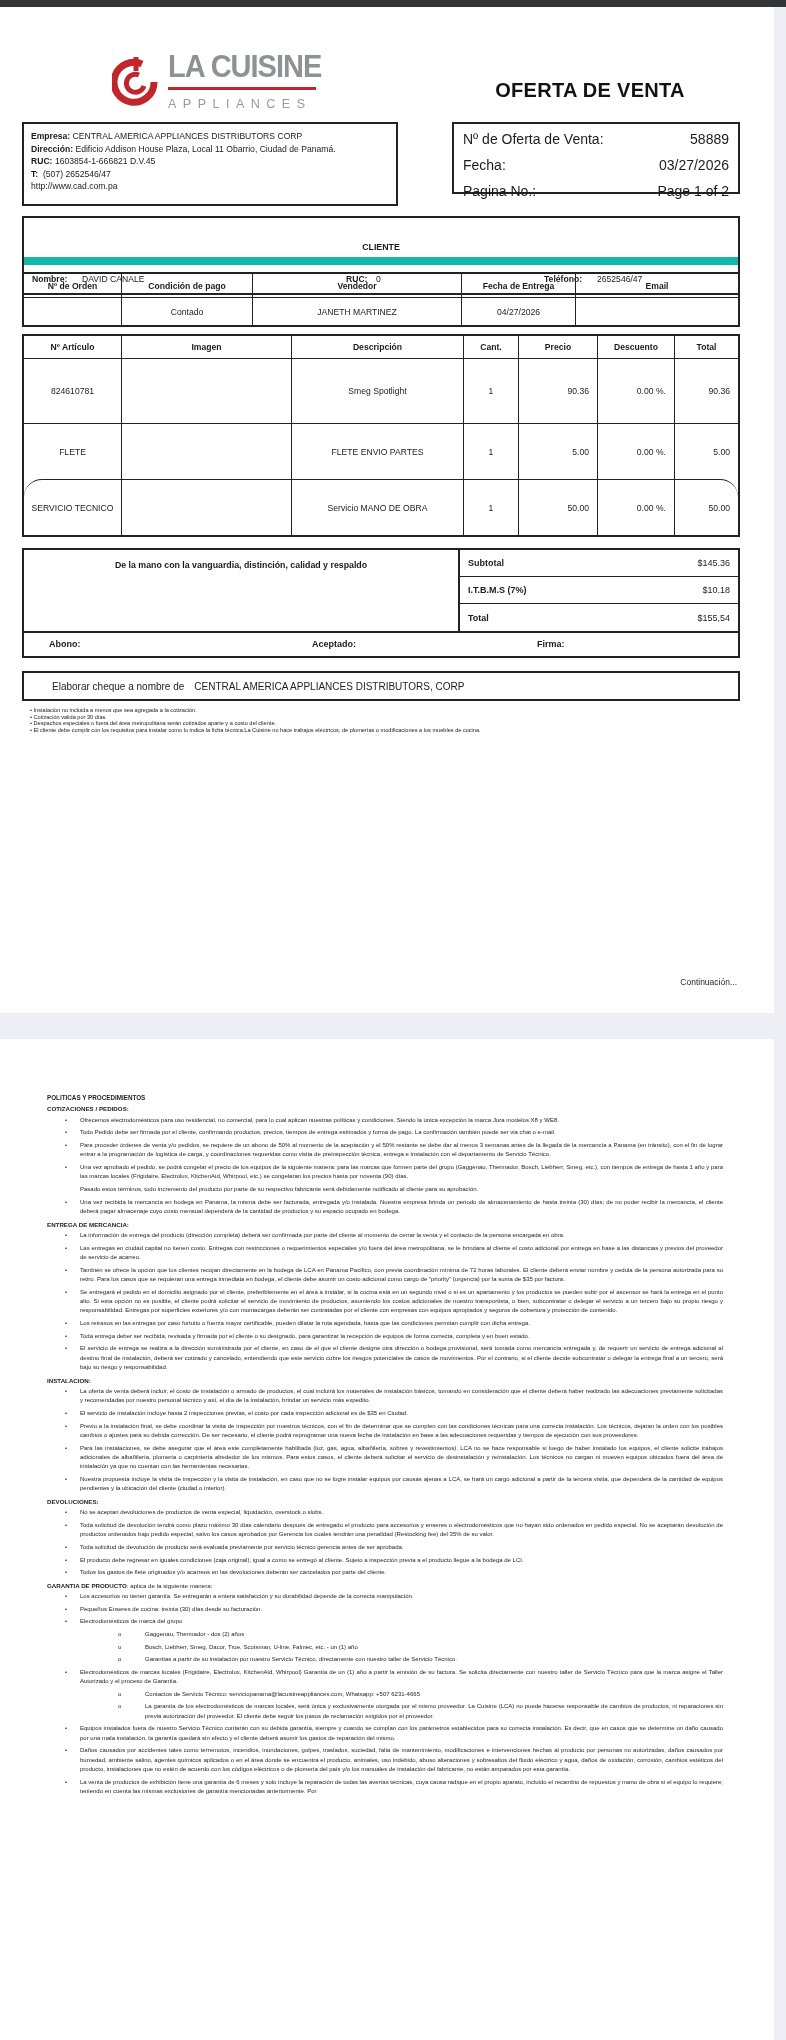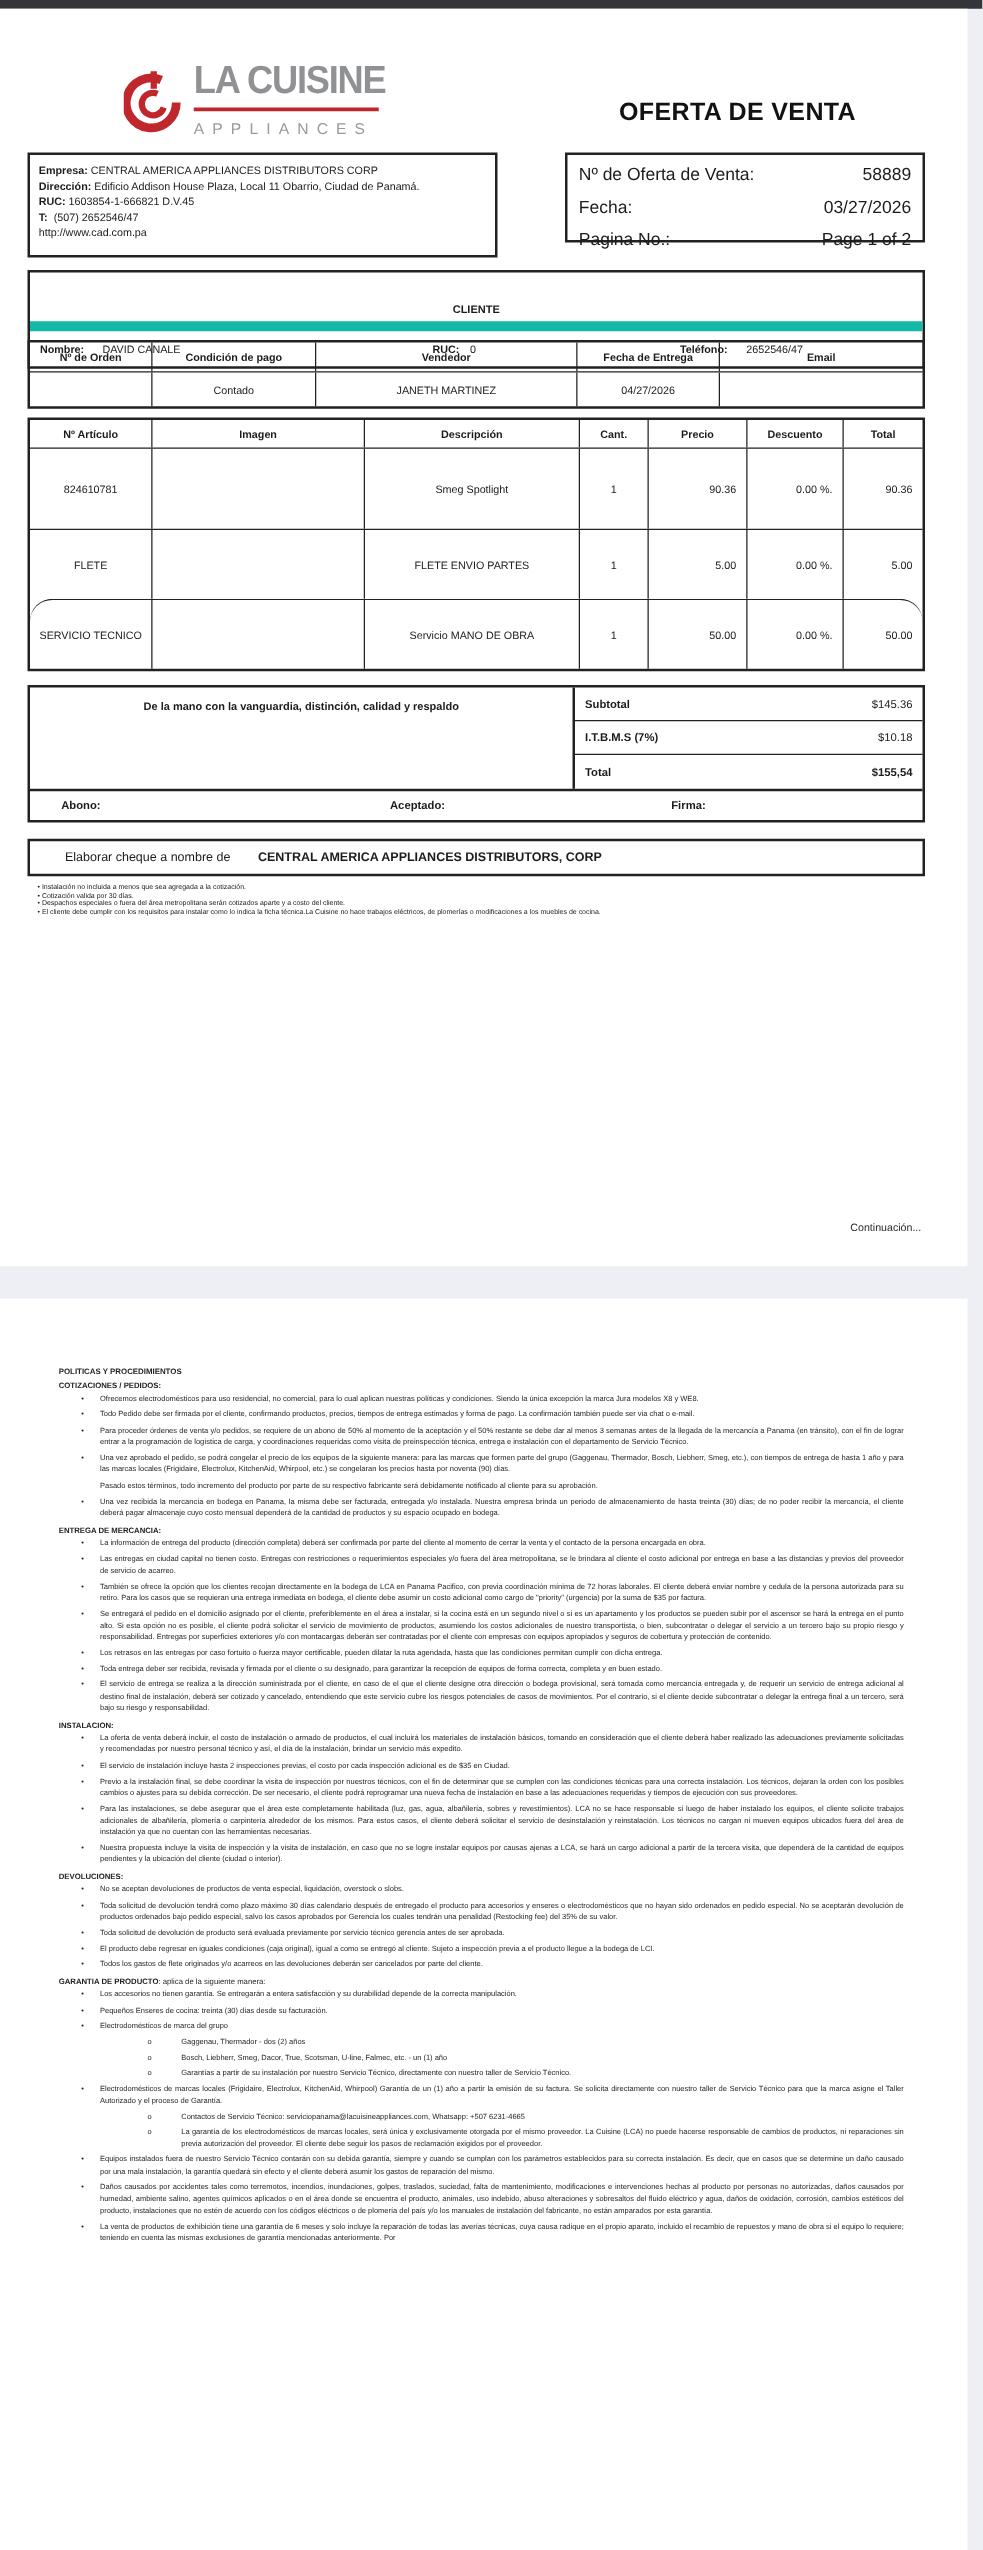--- a/index.html
+++ b/index.html
@@ -9,21 +9,21 @@
     font-family:"Liberation Sans","DejaVu Sans",sans-serif;
     color:#1c1c1c;overflow:hidden;
     -webkit-font-smoothing:antialiased;
   }
   .topbar{position:absolute;left:0;top:0;width:786px;height:7px;background:#343539;}
   .page{position:absolute;left:0;width:774px;background:#ffffff;}
   .page1{top:7px;height:1006px;}
   .page2{top:1039px;height:1001px;}
 
   
-  .logo-wrap{position:absolute;left:99px;top:42px;display:flex;align-items:flex-start;}
+  .logo-wrap{position:absolute;left:112px;top:42px;display:flex;align-items:center;}
   .logo-icon{width:48px;height:56px;margin-top:6px;}
   .logo-text{margin-left:8px;display:flex;flex-direction:column;width:150px;}
   .brand{font-size:29px;font-weight:700;color:#8f9194;letter-spacing:-1px;transform:scaleY(1.08);white-space:nowrap;}
   .underbar{height:3px;background:#c0272d;margin-top:4px;width:148px;}
   .sub{margin-top:7px;font-size:12.5px;color:#97999d;letter-spacing:6.5px;white-space:nowrap;}
 
   .doc-title{position:absolute;left:440px;top:72px;width:300px;text-align:center;
     font-size:20px;font-weight:700;color:#121212;letter-spacing:.3px;}
 
   
@@ -62,28 +62,28 @@
   
   .totals-box{position:absolute;left:22px;top:541px;width:718px;border:2px solid #222;box-sizing:border-box;}
   .totals-top{display:flex;}
   .slogan-cell{width:436px;border-right:2px solid #222;box-sizing:border-box;
     padding:10px 16px 0;text-align:center;font-weight:700;font-size:8.8px;}
   .trows{flex:1;display:flex;flex-direction:column;}
   .trow{height:27px;display:flex;justify-content:space-between;align-items:center;
     padding:0 8px;border-bottom:1.5px solid #222;font-size:9px;box-sizing:border-box;}
   .trow:last-child{border-bottom:none;}
   .trow .tl{font-weight:700;}
-  .trow.bold .tv{font-weight:700;}
+  .trow.bold .tv{font-weight:400;}
   .sig-row{position:relative;height:23px;border-top:2px solid #222;font-size:9px;font-weight:700;}
   .sig-row span{position:absolute;top:6px;}
 
   
   .cheque-box{position:absolute;left:22px;top:664px;width:718px;height:30px;border:2px solid #222;
     box-sizing:border-box;display:flex;align-items:center;padding-left:28px;font-size:10px;}
-  .cheque-box .payee{font-weight:700;margin-left:22px;}
+  .cheque-box .payee{font-weight:400;margin-left:10px;}
   .notes{position:absolute;left:30px;top:700px;width:706px;font-size:5.6px;line-height:6.6px;color:#222;}
   .note-line{white-space:nowrap;}
   .continuation{position:absolute;right:37px;top:970px;font-size:8.5px;color:#2a2a2a;}
 
   
   .policies{position:absolute;left:47px;top:54px;width:676px;font-size:6px;line-height:9.4px;color:#1f1f1f;}
   .pol-title{font-weight:700;font-size:6.3px;margin-bottom:2px;}
   .pol-heading{font-weight:700;font-size:6.2px;margin:2px 0 2px;}
   .pol-heading .hrest{font-weight:400;}
   .pol-item{display:flex;padding-left:18px;margin-bottom:3.2px;}

